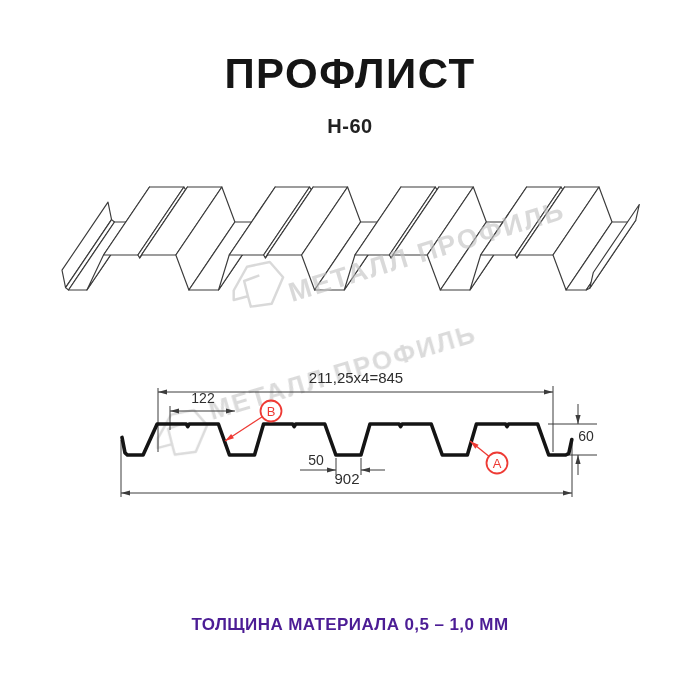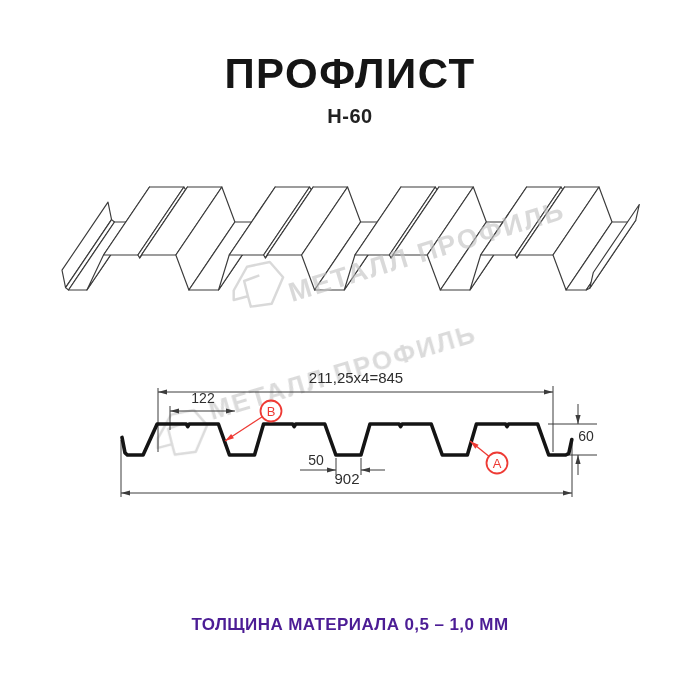--- a/index.html
+++ b/index.html
@@ -1,20 +1,20 @@
 <!DOCTYPE html>
 <html><head>
 <meta charset="utf-8">
 <style>
   html,body{margin:0;padding:0;}
   .page{position:relative;width:644px;height:700px;background:#ffffff;overflow:hidden;
         font-family:"Liberation Sans",sans-serif;}
   .hdr{position:absolute;top:50px;left:0;width:700px;text-align:center;}
   .hdr h1{margin:0;font-size:42px;font-weight:800;color:#151515;letter-spacing:1.5px;}
-  .hdr .sub{margin-top:7px;font-size:20px;font-weight:700;color:#222;letter-spacing:.5px;}
+  .hdr .sub{margin-top:17px;font-size:20px;font-weight:700;color:#222;letter-spacing:.5px;}
   .ftr{position:absolute;top:615px;left:0;width:700px;text-align:center;
        font-size:17px;font-weight:600;color:#4c1d95;letter-spacing:.4px;}
   svg#drawing{position:absolute;left:0;top:0;}
 </style>
 </head>
 <body>
 
 <div class="page">
 
   <div class="hdr">

